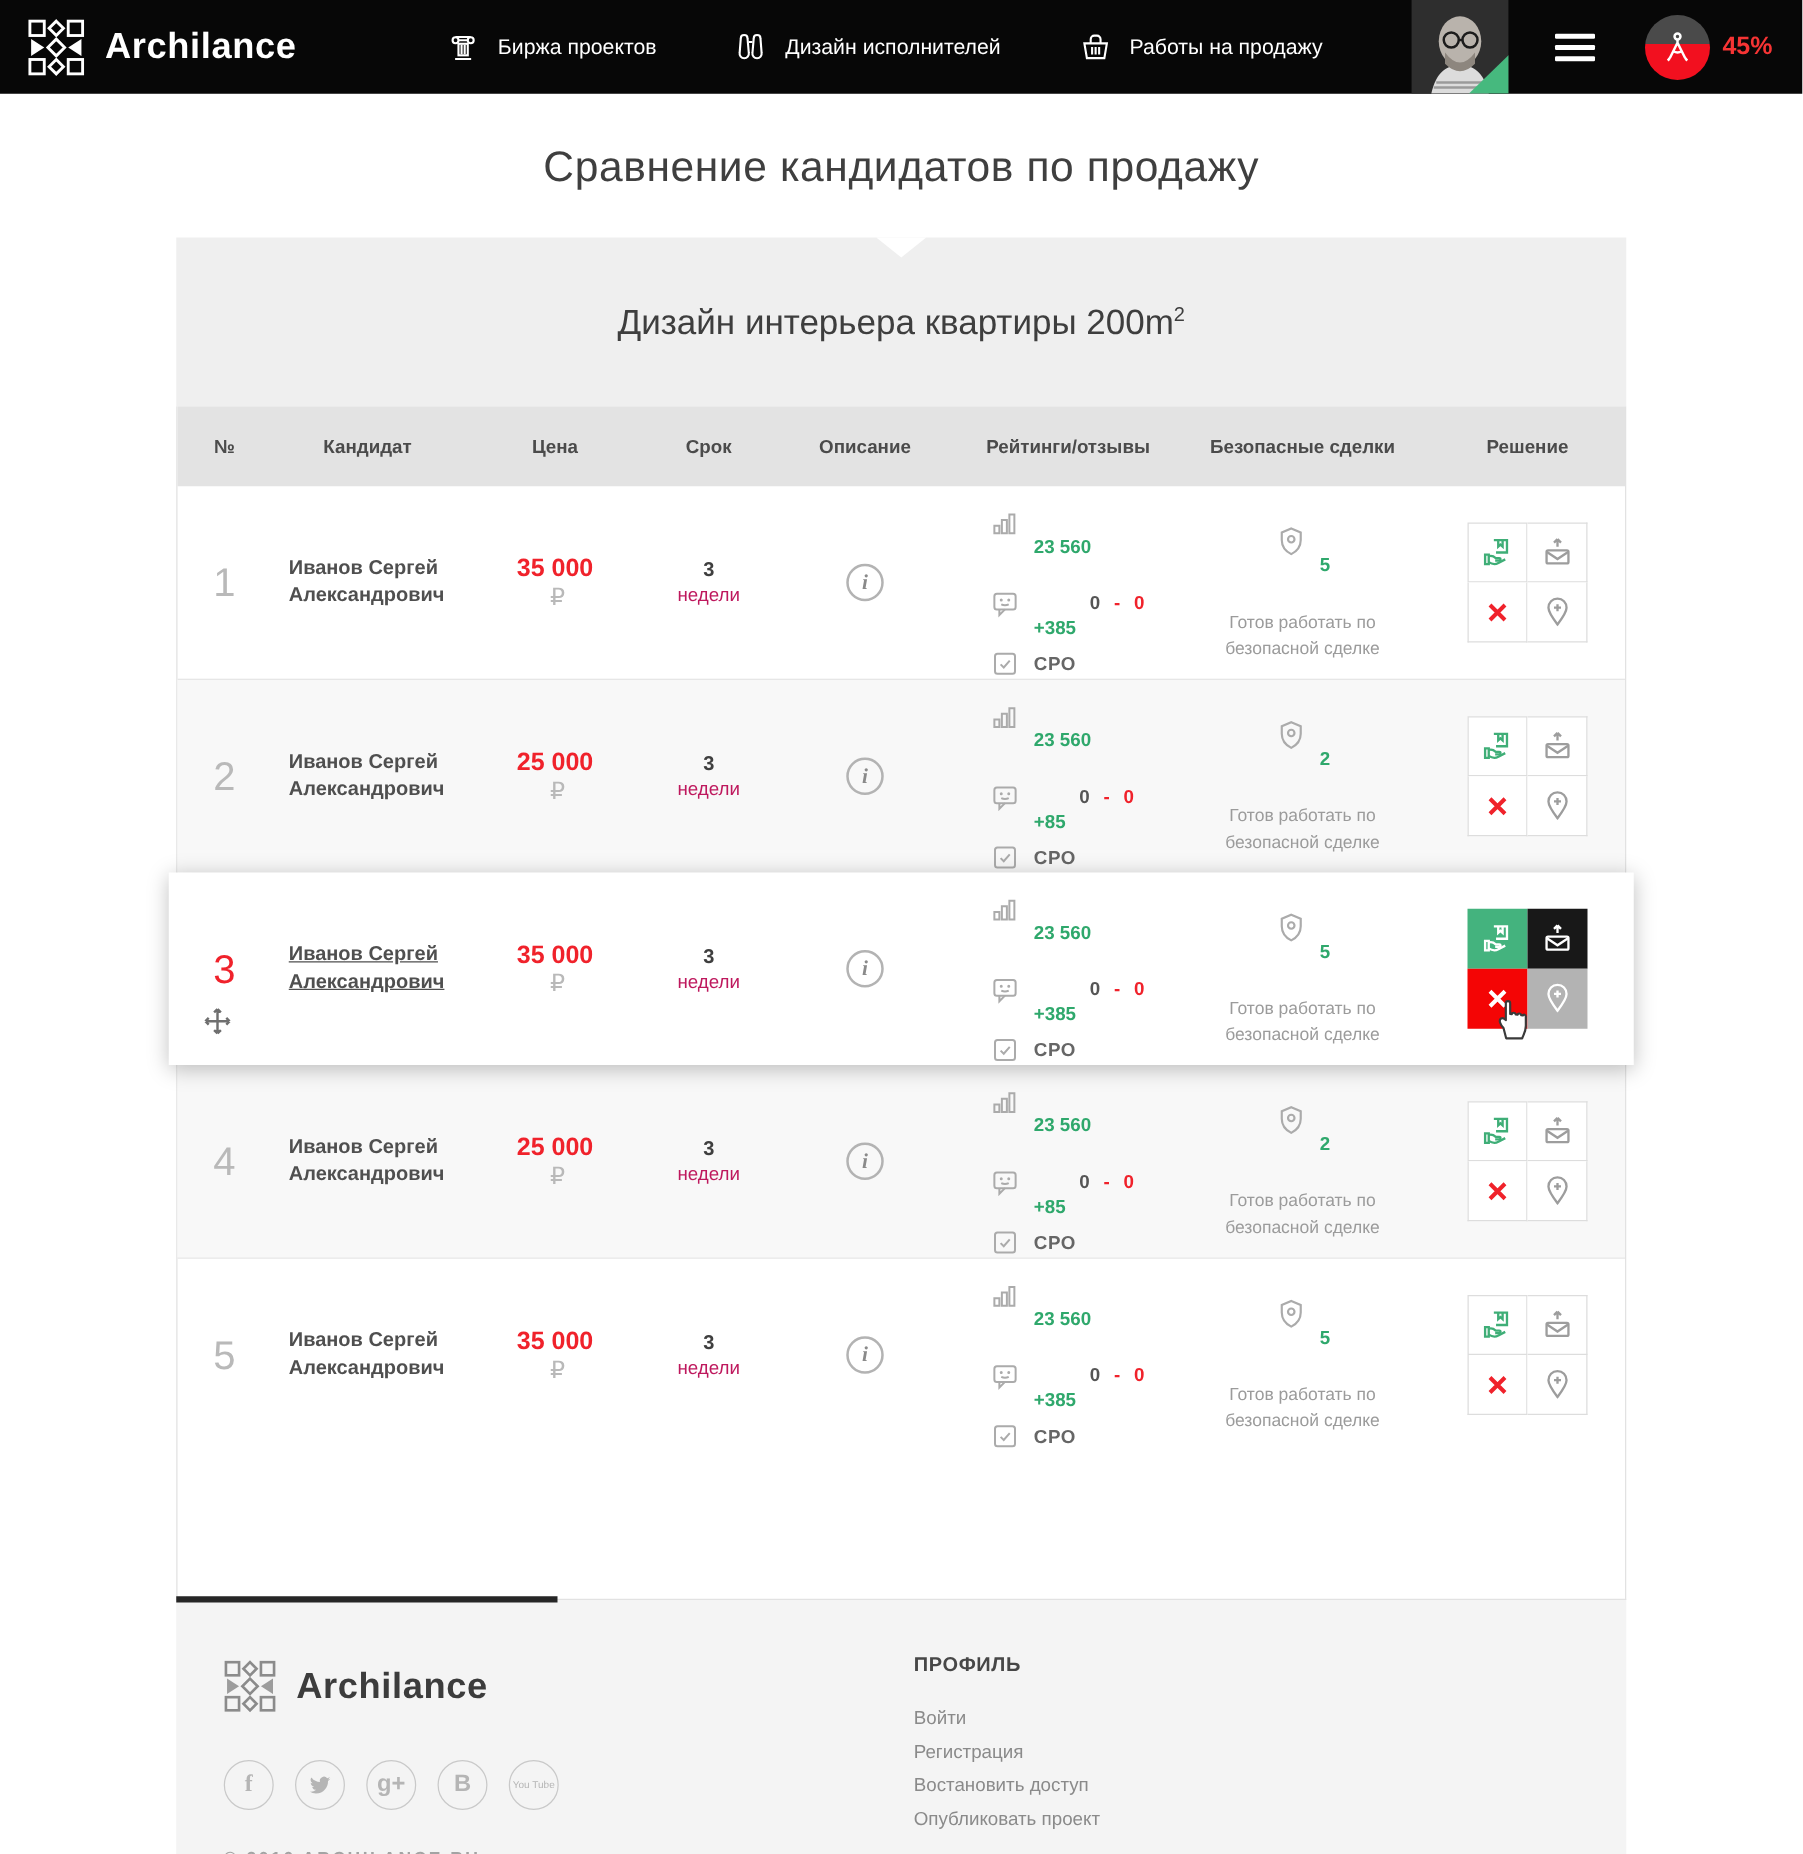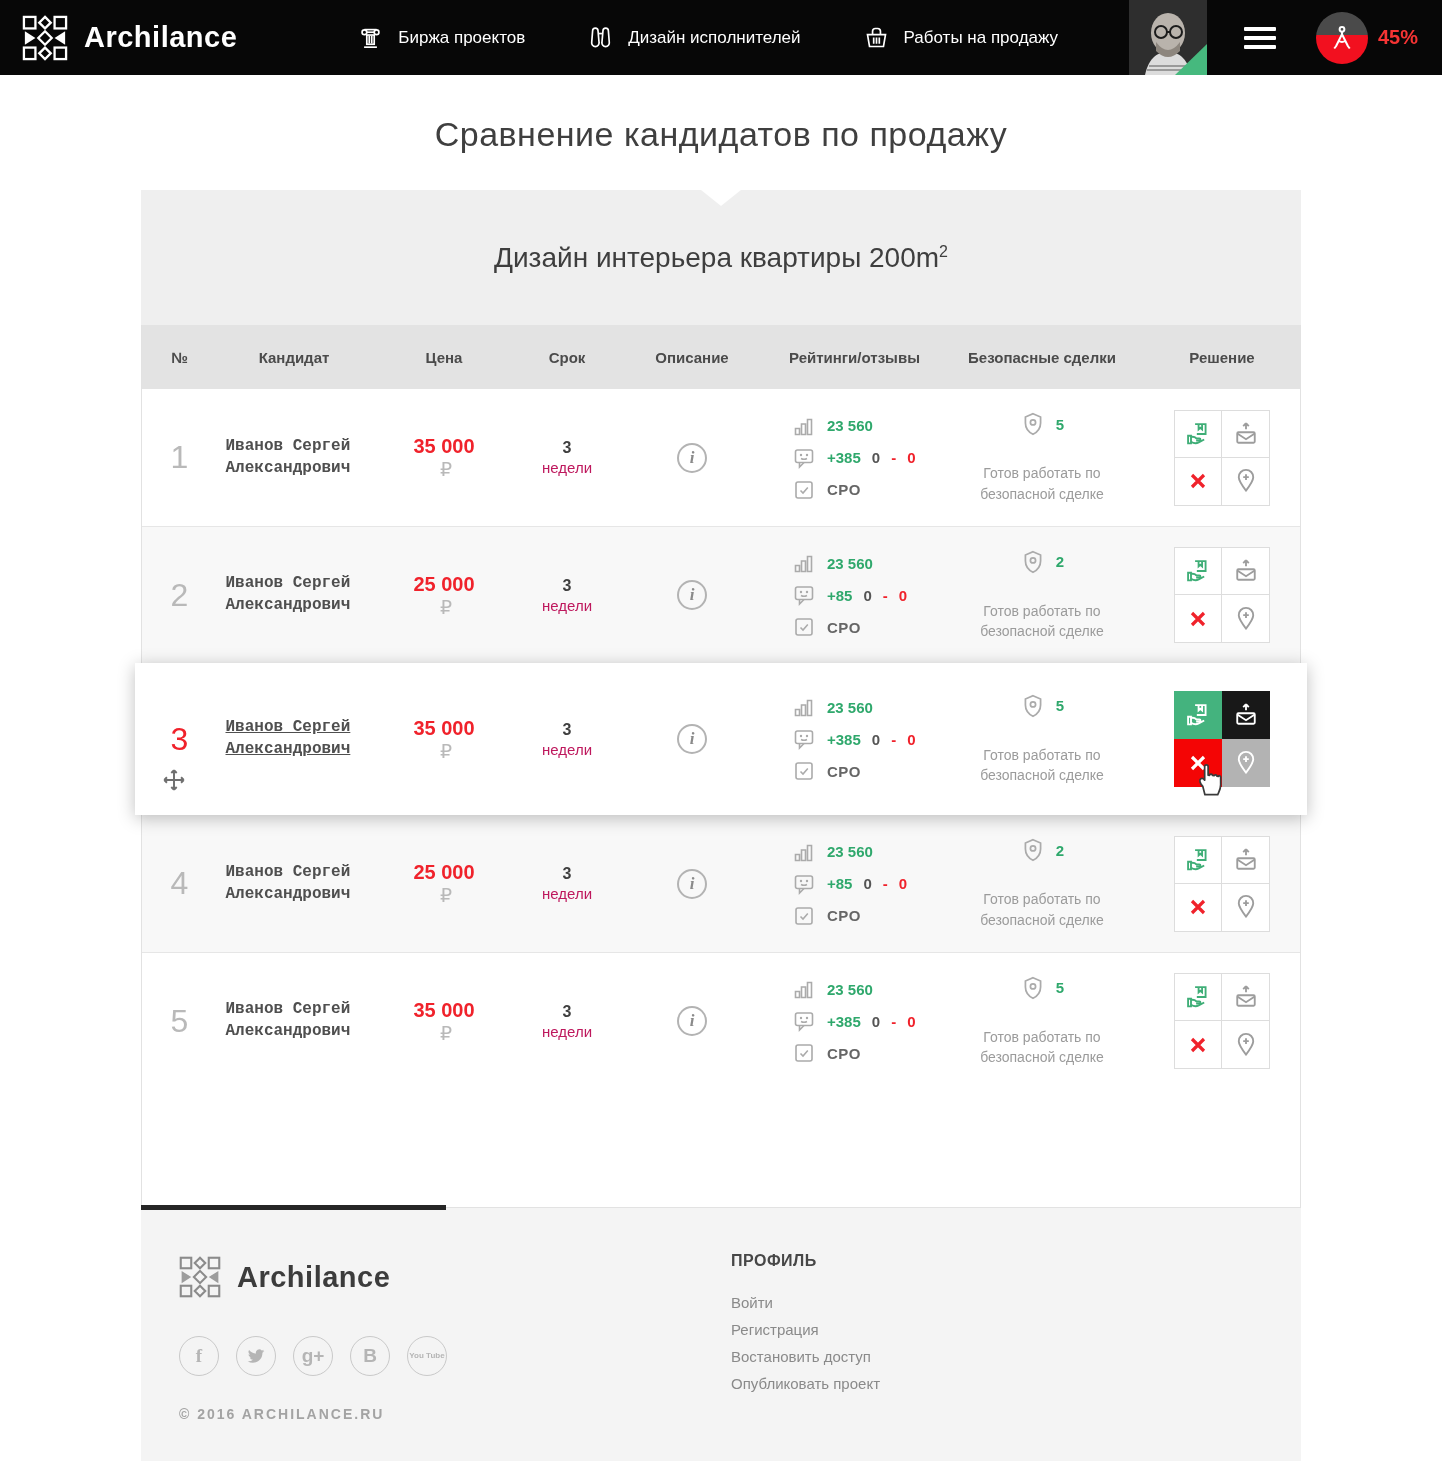--- a/index.html
+++ b/index.html
@@ -37,34 +37,34 @@
   .row { min-height:137px; position:relative; }
   .row.alt { background:#f8f8f8; }
   .row + .row { border-top:1px solid #e6e6e6; }
   .row.active { background:#fff; margin:0 -7px; padding:0 7px; min-height:152px; z-index:2;
     box-shadow:0 3px 16px rgba(0,0,0,.25); border-top:none; }
   .row.active + .row { border-top:none; }
 
   .cell { display:flex; flex-direction:column; align-items:center; justify-content:center; }
   .num { font-size:32px; font-weight:300; color:#b9b9b9; }
   .active .num { color:#f0222b; }
-  .cand { align-items:center; padding-left:3px;font-family:Liberation Mono, monospace; }
+  .cand { align-items:flex-end; padding-left:3px; }
   .name { font-size:16px; font-weight:700; color:#4f4f4f; line-height:1.35; text-decoration:none; cursor:pointer; max-width:140px; }
   .active .name { text-decoration:underline; }
   .price-val { font-size:20px; font-weight:700; color:#f0222b; }
   .cur { font-family:"DejaVu Sans", sans-serif; font-size:19px; color:#b9b9b9; margin-left:4px; font-weight:400; }
   .price { flex-direction:column; }
   .term b { font-size:16px; color:#3f3f3f; }
   .term span { font-size:15px; color:#be185d; margin-top:2px; }
   .info-icon { width:30px; height:30px; border:2px solid #b3b3b3; border-radius:50%; color:#8a8a8a;
     font-family:"Liberation Serif", serif; font-style:italic; font-size:17px; font-weight:700;
     display:flex; align-items:center; justify-content:center; cursor:pointer; }
   .rating { align-items:flex-start; padding-left:25px; gap:8px; }
   .rline { display:flex; align-items:center; gap:11px; font-size:15px; font-weight:700; }
-  .green { color:#2fa86c; }
+  .green { color:#2fa86c;margin-top:40px; }
   .neu { color:#555; }
   .redt { color:#f0222b; }
   .sro { color:#666; letter-spacing:.5px; }
   .deals { gap:10px; }
   .dhead { display:flex; align-items:center; gap:10px; font-size:15px; font-weight:700; }
   .deals p { font-size:14px; color:#9b9b9b; text-align:center; max-width:170px; line-height:1.45;margin-top:16px; }
   .ico { stroke:#ababab; fill:none; stroke-width:1.6; }
   .actions { position:relative; }
   .btn-grid { display:grid; grid-template-columns:48px 48px; grid-template-rows:48px 48px; }
   .abtn { background:#fff; border:1px solid #ddd; display:flex; align-items:center; justify-content:center; cursor:pointer; padding:0; }
@@ -82,21 +82,21 @@
   
   .footer { background:#f4f4f4; position:relative; padding:48px 0 0 38px; height:253px; }
   .accent-bar { position:absolute; top:-3px; left:0; width:305px; height:5px; background:#262626; }
   .f-brand { display:flex; align-items:center; gap:16px; }
   .f-brand-name { font-size:29px; font-weight:700; color:#3c3c3c; letter-spacing:.5px; }
   .socials { display:flex; gap:17px; margin-top:38px; }
   .soc { width:40px; height:40px; border-radius:50%; border:1px solid #c9c9c9; color:#b5b5b5;
     display:flex; align-items:center; justify-content:center; font-size:19px; font-weight:700; cursor:pointer;
     font-family:"Liberation Serif", serif; }
   .soc.sans { font-family:"Liberation Sans", sans-serif; }
-  .soc .yt { font-size:8px; line-height:1.1; text-align:center; font-family:"Liberation Sans",sans-serif; font-weight:700; }
+  .soc .yt { font-size:8px; line-height:1.1; text-align:center; font-family:"Liberation Sans",sans-serif; font-weight:400; }
   .copyright { margin-top:30px; font-size:14px; color:#a3a3a3; letter-spacing:2px;font-weight:bold; }
   .f-cols { position:absolute; top:44px; left:590px; display:flex; }
   .f-col { width:287px; }
   .f-col h4 { font-size:16px; font-weight:700; color:#474747; letter-spacing:.5px; margin-bottom:24px; }
   .f-col a { display:block; font-size:15px; color:#8a8a8a; text-decoration:none; margin-bottom:10px; cursor:pointer; }
   .bottom-strip { height:26px; background:#fff; }
 </style>
 </head>
 <body>
 

